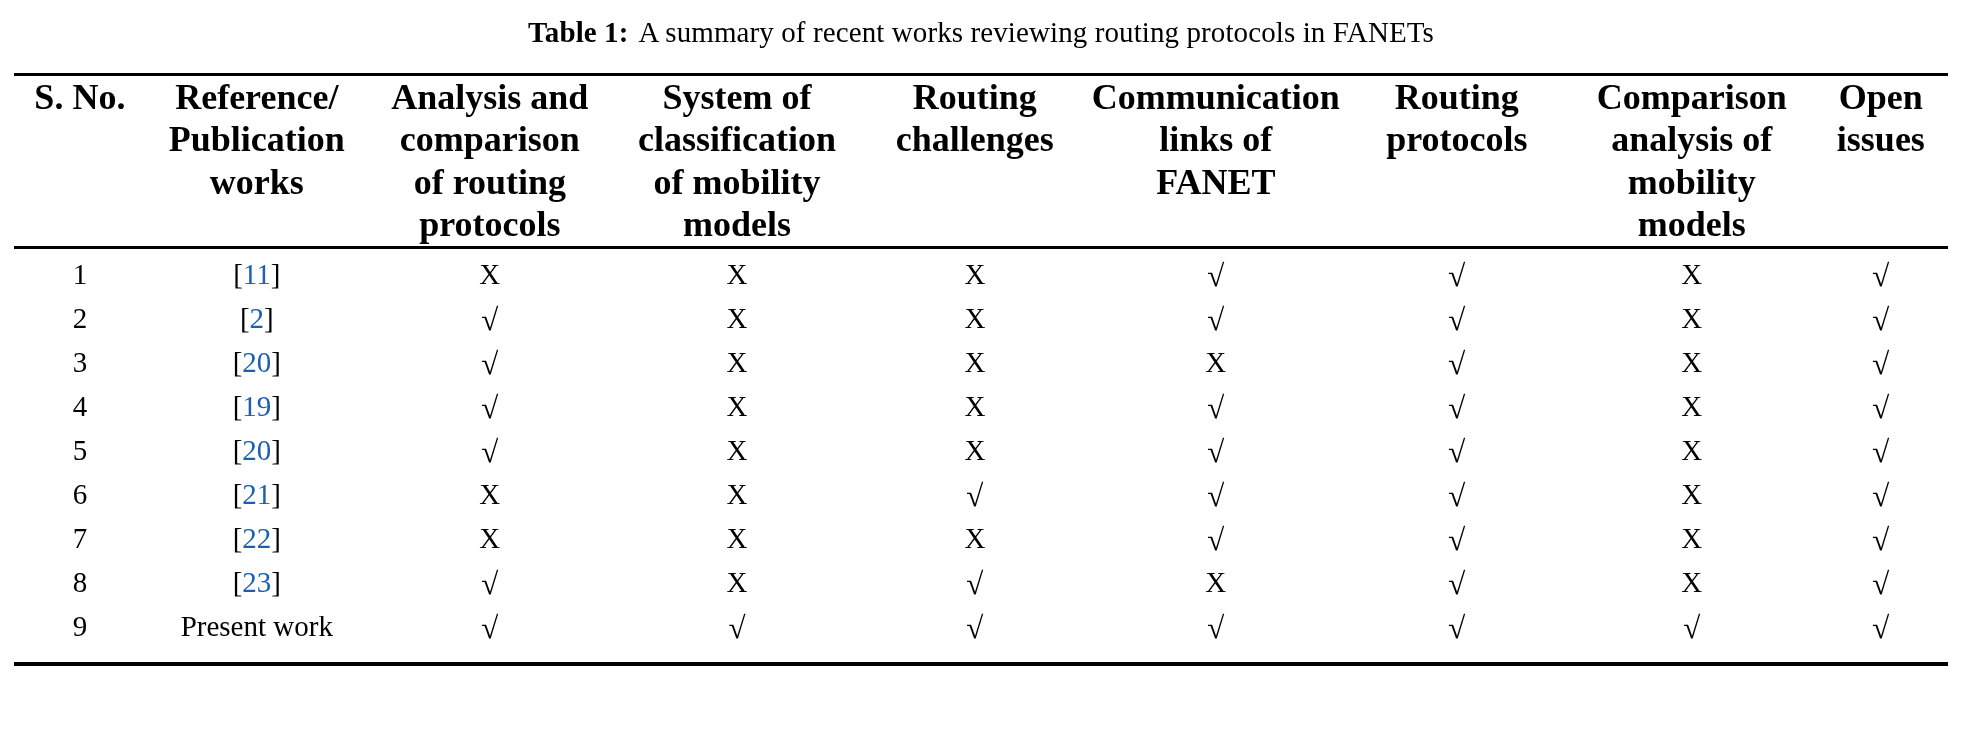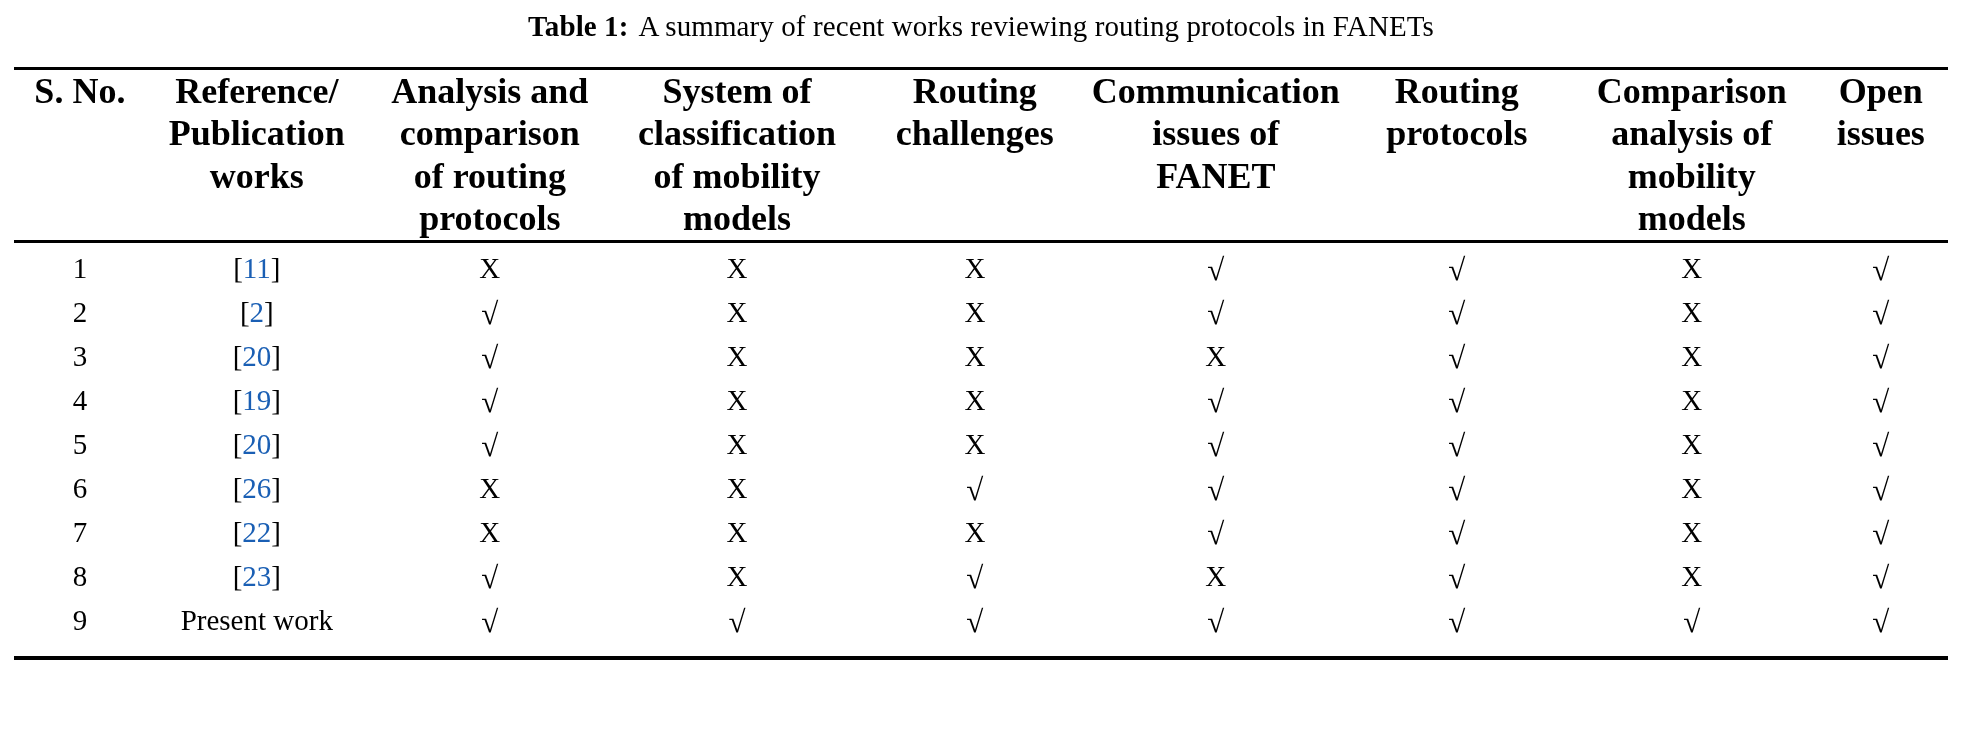--- a/index.html
+++ b/index.html
@@ -13,21 +13,21 @@
     font-family: "Liberation Serif", "DejaVu Serif", serif;
     color: #000000;
     overflow: hidden;
   }
 
   .page {
     position: relative;
     width: 1962px;
     height: 536px;
     box-sizing: border-box;
-    padding: 4px 14px;
+    padding: 10px 14px;
   }
 
   
   .caption {
     text-align: center;
     font-size: 29px;
     line-height: 1;
     padding-top: 8px;
     padding-bottom: 10px;
     letter-spacing: 0.1px;
@@ -154,21 +154,21 @@
           <div>classification</div>
           <div>of mobility</div>
           <div>models</div>
         </th>
         <th>
           <div>Routing</div>
           <div>challenges</div>
         </th>
         <th>
           <div>Communication</div>
-          <div>issues of</div>
+          <div>links of</div>
           <div>FANET</div>
         </th>
         <th>
           <div>Routing</div>
           <div>protocols</div>
         </th>
         <th>
           <div>Comparison</div>
           <div>analysis of</div>
           <div>mobility</div>
@@ -247,21 +247,21 @@
           <td><span class="sym sym-check">√</span></td>
           <td><span class="sym sym-x">X</span></td>
           <td><span class="sym sym-x">X</span></td>
           <td><span class="sym sym-check">√</span></td>
           <td><span class="sym sym-check">√</span></td>
           <td><span class="sym sym-x">X</span></td>
           <td><span class="sym sym-check">√</span></td>
         </tr>
         <tr>
           <td>6</td>
-          <td><span class="brk">[</span><span class="refnum">26</span><span class="brk">]</span></td>
+          <td><span class="brk">[</span><span class="refnum">21</span><span class="brk">]</span></td>
           <td><span class="sym sym-x">X</span></td>
           <td><span class="sym sym-x">X</span></td>
           <td><span class="sym sym-check">√</span></td>
           <td><span class="sym sym-check">√</span></td>
           <td><span class="sym sym-check">√</span></td>
           <td><span class="sym sym-x">X</span></td>
           <td><span class="sym sym-check">√</span></td>
         </tr>
         <tr>
           <td>7</td>

